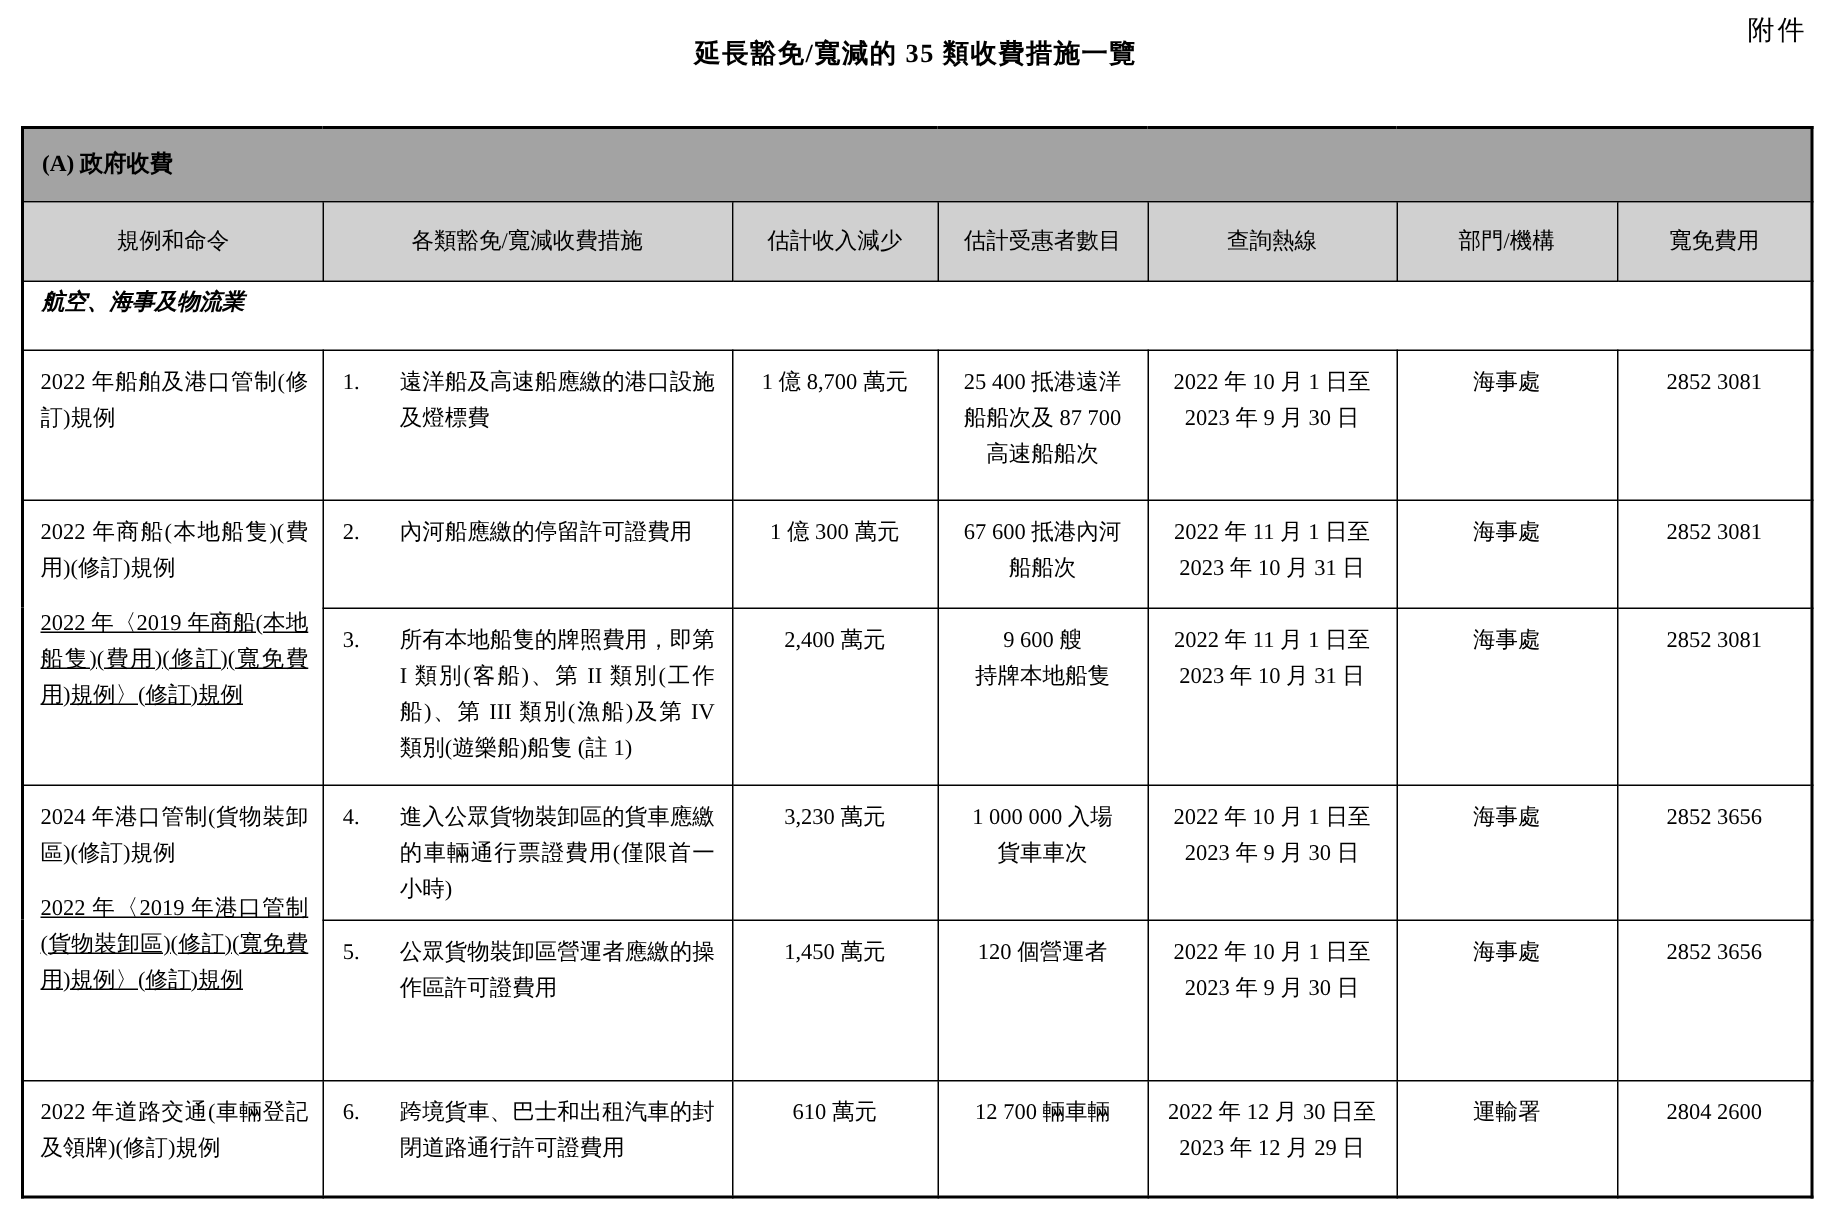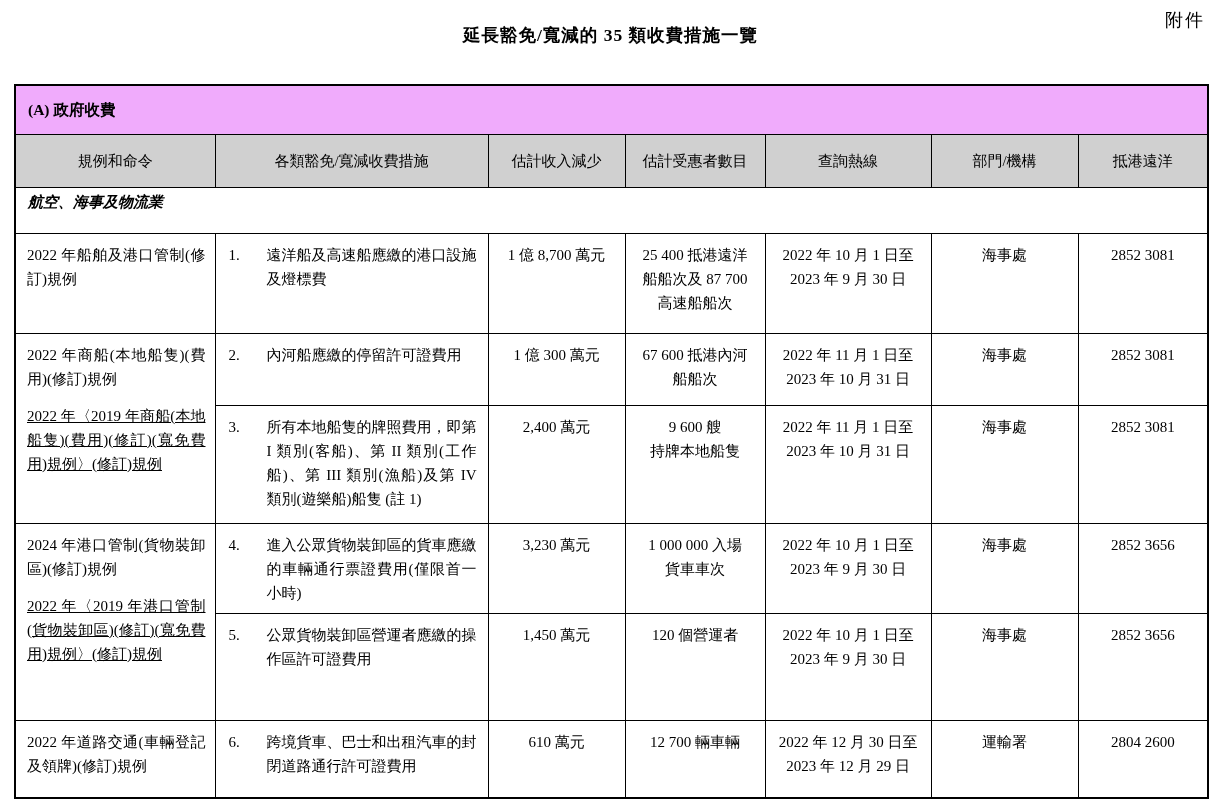--- a/index.html
+++ b/index.html
@@ -30,21 +30,21 @@
   }
   .fee-table td {
     border: 1px solid #000;
     vertical-align: top;
     font-size: 15px;
     line-height: 1.6;
     padding: 9px 10px 6px 10px;
     overflow: hidden;
   }
   tr.section-row td {
-    background: #f0abfc;
+    background: #a3a3a3;
     font-weight: bold;
     font-size: 15.5px;
     padding: 12px 12px 10px 12px;
   }
   tr.colhead-row td {
     background: #d0d0d0;
     text-align: center;
     vertical-align: middle;
     padding: 4px 4px;
   }
@@ -89,21 +89,21 @@
       <td colspan="7">(A) 政府收費</td>
     </tr>
 
     <tr class="colhead-row" style="height:53px">
       <td>規例和命令</td>
       <td>各類豁免/寬減收費措施</td>
       <td>估計收入減少</td>
       <td>估計受惠者數目</td>
       <td>查詢熱線</td>
       <td>部門/機構</td>
-      <td>抵港遠洋</td>
+      <td>寬免費用</td>
     </tr>
 
     <tr class="subsection-row" style="height:46px">
       <td colspan="7">航空、海事及物流業</td>
     </tr>
 
     <tr style="height:100px">
       <td class="reg-cell">
         <div class="reg-p">2022 年船舶及港口管制(修訂)規例</div>
       </td>

